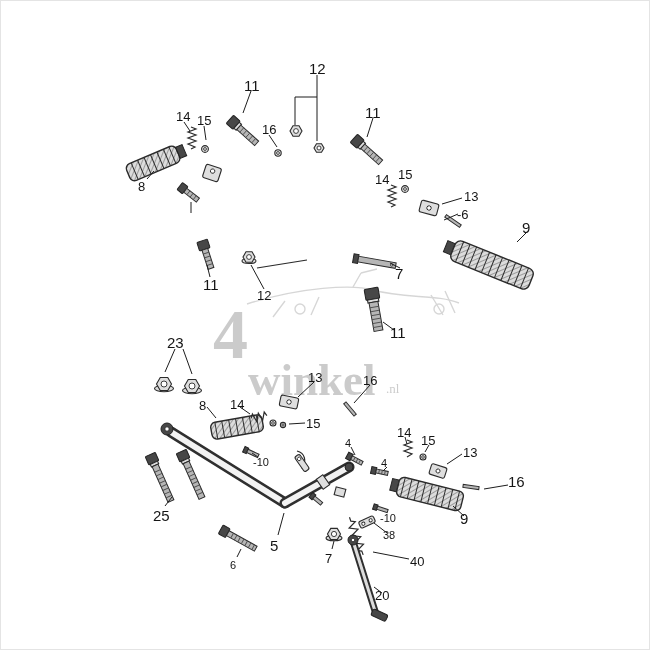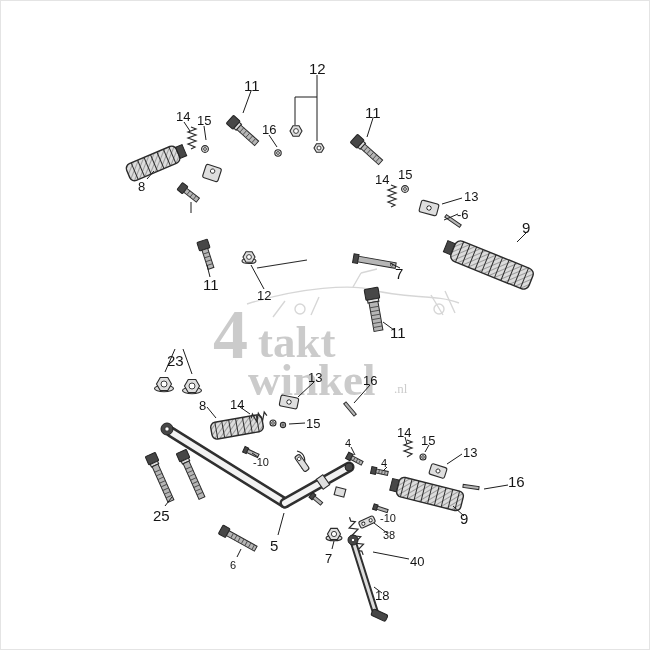--- a/index.html
+++ b/index.html
@@ -7,21 +7,21 @@
     position:relative; width:650px; height:650px; box-sizing:border-box;
     border:1px solid #e4e4e4; background:#ffffff; overflow:hidden;
     font-family:"Liberation Sans", sans-serif;
   }
   
   .watermark { position:absolute; inset:0; z-index:1; }
   .wm { position:absolute; font-family:"Liberation Serif", serif; color:#c3c3c3; opacity:.85; line-height:1; }
   .wm-4      { left:212px; top:299px; font-size:70px; font-weight:700; }
   .wm-takt   { left:257px; top:319px; font-size:45px; font-weight:600; }
   .wm-winkel { left:247px; top:357px; font-size:45px; font-weight:600; }
-  .wm-nl     { left:385px; top:381px; font-size:13px; font-weight:400;margin-left:8px; }
+  .wm-nl     { left:385px; top:381px; font-size:13px; font-weight:400; }
   
   svg.draw { position:absolute; left:0; top:0; z-index:2; }
   .leader { stroke:#1d1d1d; stroke-width:1; fill:none; }
   .p-stroke { stroke:#2b2b2b; stroke-width:1.2; fill:none; }
   .metal { fill:#dedede; stroke:#2b2b2b; stroke-width:1.1; }
   .dark { fill:#474747; stroke:#222; stroke-width:1; }
   .shaft { fill:#b6b6b6; stroke:#2b2b2b; stroke-width:1; }
   .thread { stroke:#4e4e4e; stroke-width:.9; fill:none; }
   .peg { fill:url(#hatch); stroke:#2b2b2b; stroke-width:1.4; }
   .rib { stroke:#2e2e2e; stroke-width:1; fill:none; }
@@ -36,21 +36,20 @@
   .label { position:absolute; color:#151515; line-height:1; white-space:nowrap; }
   .lg { font-size:15px; } .md { font-size:13px; } .sm { font-size:11px; }
 </style>
 </head>
 <body>
 
 <div class="stage">
 
   <div class="watermark">
     <span class="wm wm-4">4</span>
-    <span class="wm wm-takt">takt</span>
     <span class="wm wm-winkel">winkel</span>
     <span class="wm wm-nl">.nl</span>
   </div>
 
   <svg class="draw" width="650" height="650" viewBox="0 0 650 650">
     <defs>
       <pattern id="hatch" patternUnits="userSpaceOnUse" width="4" height="4" patternTransform="rotate(45)">
         <rect width="4" height="4" fill="#dcdcdc"></rect>
         <line x1="0" y1="0" x2="0" y2="4" stroke="#6f6f6f" stroke-width="1.2"></line>
       </pattern>
@@ -318,36 +317,36 @@
     <div class="label md" style="left:137px;top:179px">8</div>
     <div class="label md" style="left:374px;top:172px">14</div>
     <div class="label md" style="left:397px;top:167px">15</div>
     <div class="label md" style="left:463px;top:189px">13</div>
     <div class="label md" style="left:456px;top:207px">-6</div>
     <div class="label lg" style="left:521px;top:219px">9</div>
     <div class="label lg" style="left:202px;top:276px">11</div>
     <div class="label md" style="left:256px;top:288px">12</div>
     <div class="label lg" style="left:394px;top:265px">7</div>
     <div class="label lg" style="left:389px;top:324px">11</div>
-    <div class="label lg" style="left:166px;top:352px">23</div>
+    <div class="label lg" style="left:166px;top:334px">23</div>
     <div class="label md" style="left:307px;top:370px">13</div>
     <div class="label md" style="left:362px;top:373px">16</div>
     <div class="label md" style="left:198px;top:398px">8</div>
     <div class="label md" style="left:229px;top:397px">14</div>
     <div class="label md" style="left:305px;top:416px">15</div>
     <div class="label sm" style="left:252px;top:456px">-10</div>
     <div class="label sm" style="left:344px;top:437px">4</div>
     <div class="label md" style="left:396px;top:425px">14</div>
     <div class="label md" style="left:420px;top:433px">15</div>
     <div class="label sm" style="left:380px;top:457px">4</div>
     <div class="label md" style="left:462px;top:445px">13</div>
     <div class="label lg" style="left:507px;top:473px">16</div>
     <div class="label lg" style="left:459px;top:510px">9</div>
     <div class="label lg" style="left:152px;top:507px">25</div>
     <div class="label lg" style="left:269px;top:537px">5</div>
     <div class="label sm" style="left:229px;top:559px">6</div>
     <div class="label md" style="left:324px;top:551px">7</div>
     <div class="label sm" style="left:379px;top:512px">-10</div>
     <div class="label sm" style="left:382px;top:529px">38</div>
     <div class="label md" style="left:409px;top:554px">40</div>
-    <div class="label md" style="left:374px;top:588px">18</div>
+    <div class="label md" style="left:374px;top:588px">20</div>
   </div>
 </div>
 
 </body></html>

